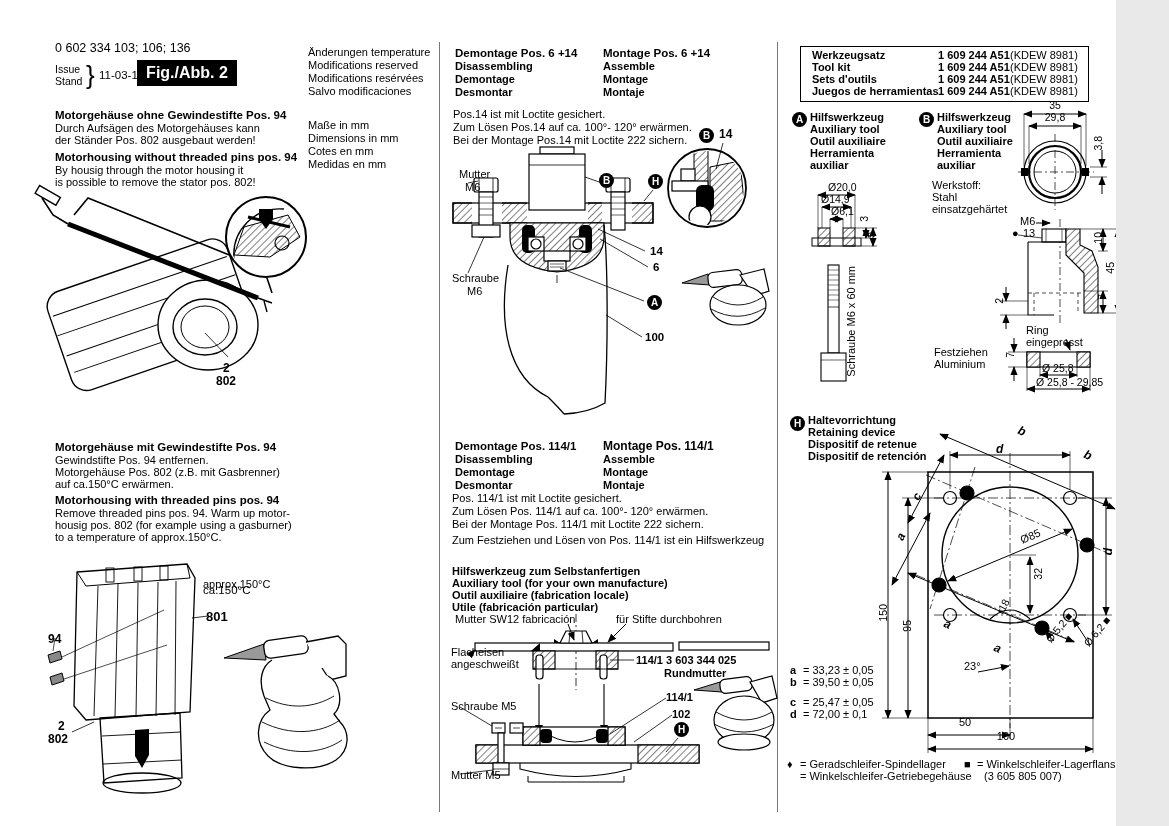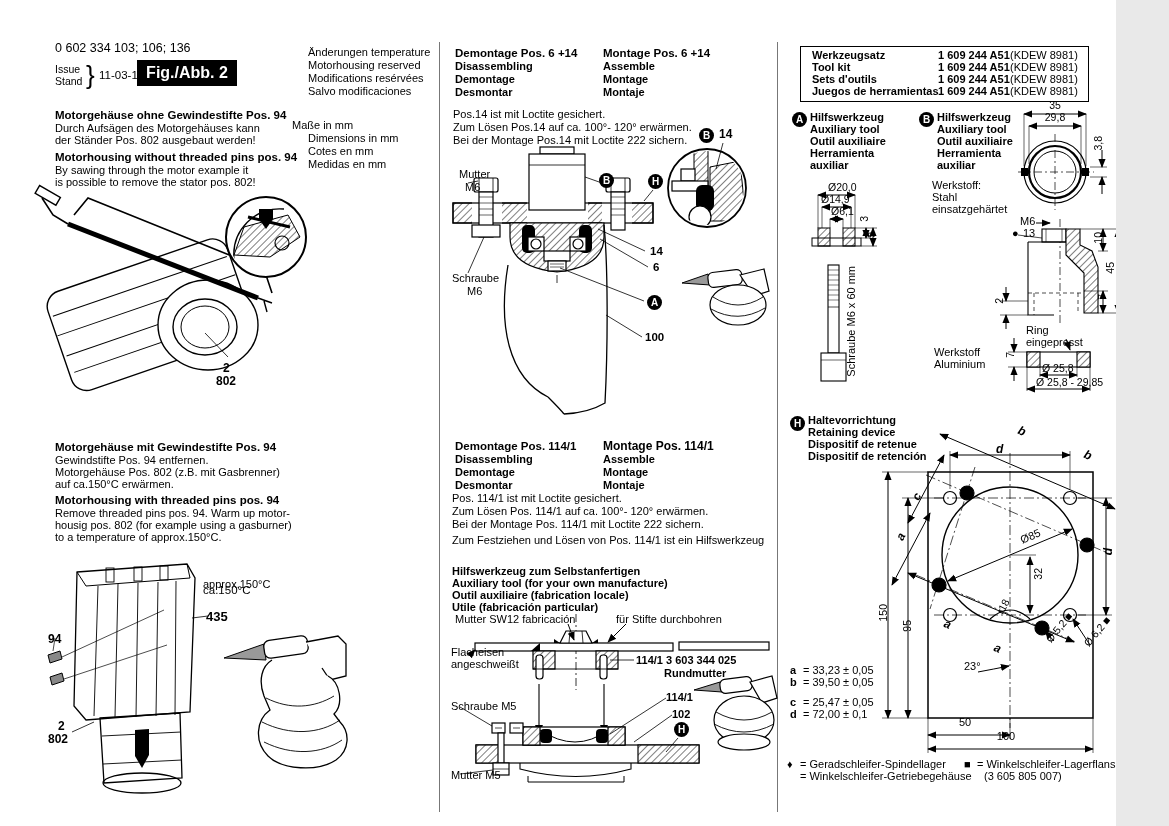--- a/index.html
+++ b/index.html
@@ -45,33 +45,33 @@
   <div class="vline" style="left:777px;top:42px;height:770px"></div>
 
   <div class="lbl" style="left:55px;top:41px;font-size:12.5px">0 602 334 103; 106; 136</div>
   <div class="lbl s10" style="left:55px;top:64px">Issue</div>
   <div class="lbl s10" style="left:55px;top:76px">Stand</div>
   <div class="brace" style="left:86px;top:60px">}</div>
   <div class="lbl" style="left:99px;top:69px;font-size:11.5px">11-03-15</div>
   <div class="figbox">Fig./Abb. 2</div>
 
   <div class="lbl" style="left:308px;top:46px">Änderungen temperature</div>
-  <div class="lbl" style="left:308px;top:59px">Motorhousing reserved</div>
+  <div class="lbl" style="left:308px;top:59px">Modifications reserved</div>
   <div class="lbl" style="left:308px;top:72px">Modifications resérvées</div>
   <div class="lbl" style="left:308px;top:85px">Salvo modificaciones</div>
-  <div class="lbl" style="left:292px;top:119px">Maße in mm</div>
+  <div class="lbl" style="left:308px;top:119px">Maße in mm</div>
   <div class="lbl" style="left:308px;top:132px">Dimensions in mm</div>
   <div class="lbl" style="left:308px;top:145px">Cotes en mm</div>
   <div class="lbl" style="left:308px;top:158px">Medidas en mm</div>
 
   <div class="lbl b" style="left:55px;top:109px;font-size:11.5px">Motorgehäuse ohne Gewindestifte Pos. 94</div>
   <div class="lbl" style="left:55px;top:122px">Durch Aufsägen des Motorgehäuses kann</div>
   <div class="lbl" style="left:55px;top:134px">der Ständer Pos. 802 ausgebaut werden!</div>
   <div class="lbl b" style="left:55px;top:151px;font-size:11.5px">Motorhousing without threaded pins pos. 94</div>
-  <div class="lbl" style="left:55px;top:164px">By sawing through the motor example it</div>
+  <div class="lbl" style="left:55px;top:164px">By housig through the motor housing it</div>
   <div class="lbl" style="left:55px;top:176px">is possible to remove the stator pos. 802!</div>
 
   <svg class="fig" style="left:38px;top:185px" width="280" height="212" viewBox="0 0 280 212">
     <g stroke="#000" fill="none" stroke-width="1.4">
       <g transform="rotate(-19 110 125)">
         <rect x="15" y="78" width="190" height="104" rx="16"></rect>
         <line x1="18" y1="100" x2="202" y2="100" stroke-width="1"></line>
         <line x1="16" y1="120" x2="204" y2="120" stroke-width="1"></line>
         <line x1="18" y1="142" x2="202" y2="142" stroke-width="1"></line>
         <line x1="20" y1="160" x2="200" y2="160" stroke-width="1"></line>
@@ -138,21 +138,21 @@
       <rect x="222" y="88" width="44" height="18" rx="6" transform="rotate(-8 244 97)" fill="#fff"></rect>
       <path d="M264,92 L296,86 L304,94 L304,126 L288,130 L280,118" fill="#fff"></path>
       <path d="M230,110 C220,116 216,130 222,146 L228,160 C214,170 212,192 226,206 C240,220 276,222 294,210 C308,200 308,182 298,172 L292,164 C302,154 298,132 286,126" fill="#fff"></path>
       <path d="M224,148 C248,160 272,158 292,146" stroke-width="0.9"></path>
       <path d="M220,172 C248,186 278,184 298,170" stroke-width="0.9"></path>
       <path d="M222,192 C250,206 280,204 300,190" stroke-width="0.9"></path>
     </g>
   </svg>
   <div class="lbl" style="left:203px;top:584px;font-size:11.5px">ca.150°C</div>
   <div class="lbl" style="left:203px;top:578px;font-size:11px">approx.150°C</div>
-  <div class="lbl b s13" style="left:206px;top:610px">435</div>
+  <div class="lbl b s13" style="left:206px;top:610px">801</div>
   <div class="lbl b s12" style="left:48px;top:633px">94</div>
   <div class="lbl b s12" style="left:58px;top:720px">2</div>
   <div class="lbl b s12" style="left:48px;top:733px">802</div>
 
   <div class="lbl b" style="left:455px;top:47px;font-size:11.5px">Demontage Pos. 6 +14</div>
   <div class="lbl b" style="left:455px;top:60px">Disassembling</div>
   <div class="lbl b" style="left:455px;top:73px">Demontage</div>
   <div class="lbl b" style="left:455px;top:86px">Desmontar</div>
   <div class="lbl b" style="left:603px;top:47px;font-size:11.5px">Montage Pos. 6 +14</div>
   <div class="lbl b" style="left:603px;top:60px">Assemble</div>
@@ -456,21 +456,21 @@
   </svg>
   <div class="lbl" style="left:1020px;top:215px">M6</div>
   <div class="lbl" style="left:1012px;top:227px">●</div>
   <div class="lbl" style="left:1023px;top:227px">13</div>
   <div class="vdim" style="left:1092px;top:232px">10</div>
   <div class="vdim" style="left:1104px;top:262px">45</div>
   <div class="vdim" style="left:1096px;top:294px">7</div>
   <div class="vdim" style="left:993px;top:298px">2</div>
   <div class="lbl" style="left:1026px;top:324px">Ring</div>
   <div class="lbl" style="left:1026px;top:336px">eingepresst</div>
-  <div class="lbl" style="left:934px;top:346px">Werkstoff</div>
+  <div class="lbl" style="left:934px;top:346px">Festziehen</div>
   <div class="lbl" style="left:934px;top:358px">Aluminium</div>
   <div class="vdim" style="left:1004px;top:352px">7</div>
   <div class="lbl s10" style="left:1042px;top:363px">Ø 25,8</div>
   <div class="lbl s10" style="left:1036px;top:377px">Ø 25,8 - 29,85</div>
 
   <div class="badge" style="left:790px;top:416px">H</div>
   <div class="lbl b" style="left:808px;top:414px">Haltevorrichtung</div>
   <div class="lbl b" style="left:808px;top:426px">Retaining device</div>
   <div class="lbl b" style="left:808px;top:438px">Dispositif de retenue</div>
   <div class="lbl b" style="left:808px;top:450px">Dispositif de retención</div>

